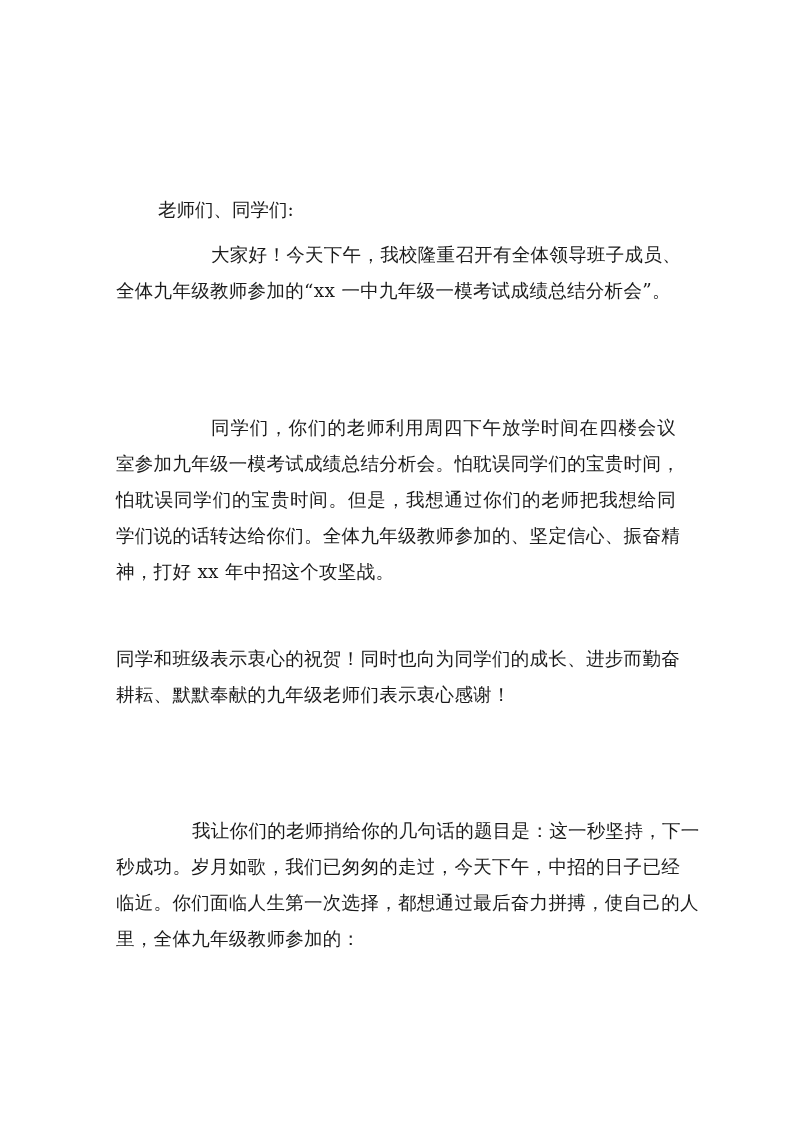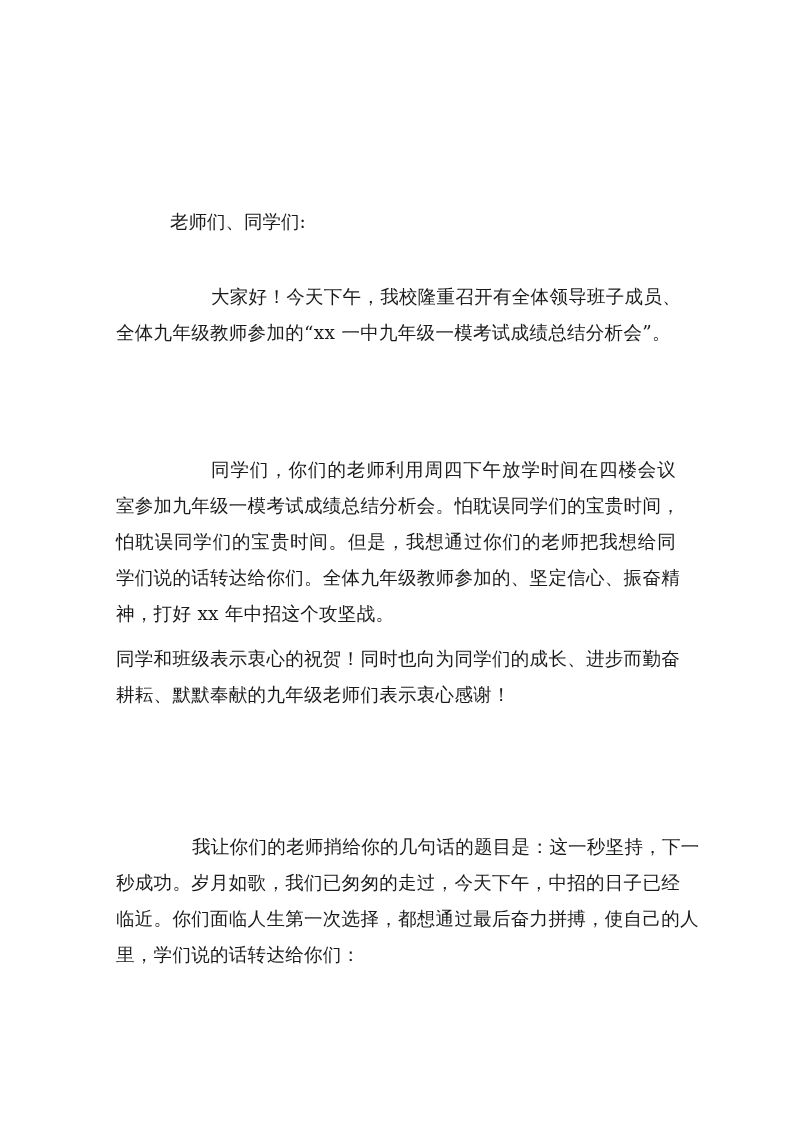--- a/index.html
+++ b/index.html
@@ -21,21 +21,21 @@
       top: 0;
       width: 560px;
     }
     .greeting {
       position: absolute;
       left: 38px;
       top: 188px;
       font-size: 18.5px;
       line-height: 36px;
       white-space: nowrap;
-      margin: 16px;
+      margin: 4px;
     }
     .para {
       position: absolute;
       left: 0;
       width: 560px;
       font-size: 18.5px;
       line-height: 36px;
       margin: 0;
       text-align: justify;
       text-align-last: left;
@@ -43,22 +43,22 @@
     }
     .para .line {
       display: block;
       white-space: nowrap;
       text-align: justify;
       text-align-last: justify;
     }
     .para .line.last {
       text-align-last: left;
     }
-    .para .line.indent-big { padding-left: 95px; margin-top: 42px; }
-    .para .line.indent-small { padding-left: 76px; margin-top: 16px; }
+    .para .line.indent-big { padding-left: 95px; }
+    .para .line.indent-small { padding-left: 76px; }
     #p1 { top: 237px; }
     #p2 { top: 410px; }
     #p3 { top: 641px; }
     #p4 { top: 813px; }
   </style>
 </head>
 <body>
 
 <div class="page">
 
@@ -79,16 +79,16 @@
 
   <p class="para" id="p3">
     <span class="line">同学和班级表示衷心的祝贺！同时也向为同学们的成长、进步而勤奋</span>
     <span class="line last">耕耘、默默奉献的九年级老师们表示衷心感谢！</span>
   </p>
 
   <p class="para" id="p4">
     <span class="line indent-small">我让你们的老师捎给你的几句话的题目是：这一秒坚持，下一</span>
     <span class="line">秒成功。岁月如歌，我们已匆匆的走过，今天下午，中招的日子已经</span>
     <span class="line">临近。你们面临人生第一次选择，都想通过最后奋力拼搏，使自己的人</span>
-    <span class="line last">里，学们说的话转达给你们：</span>
+    <span class="line last">里，全体九年级教师参加的：</span>
   </p>
 
 </div>
 
 </body></html>

